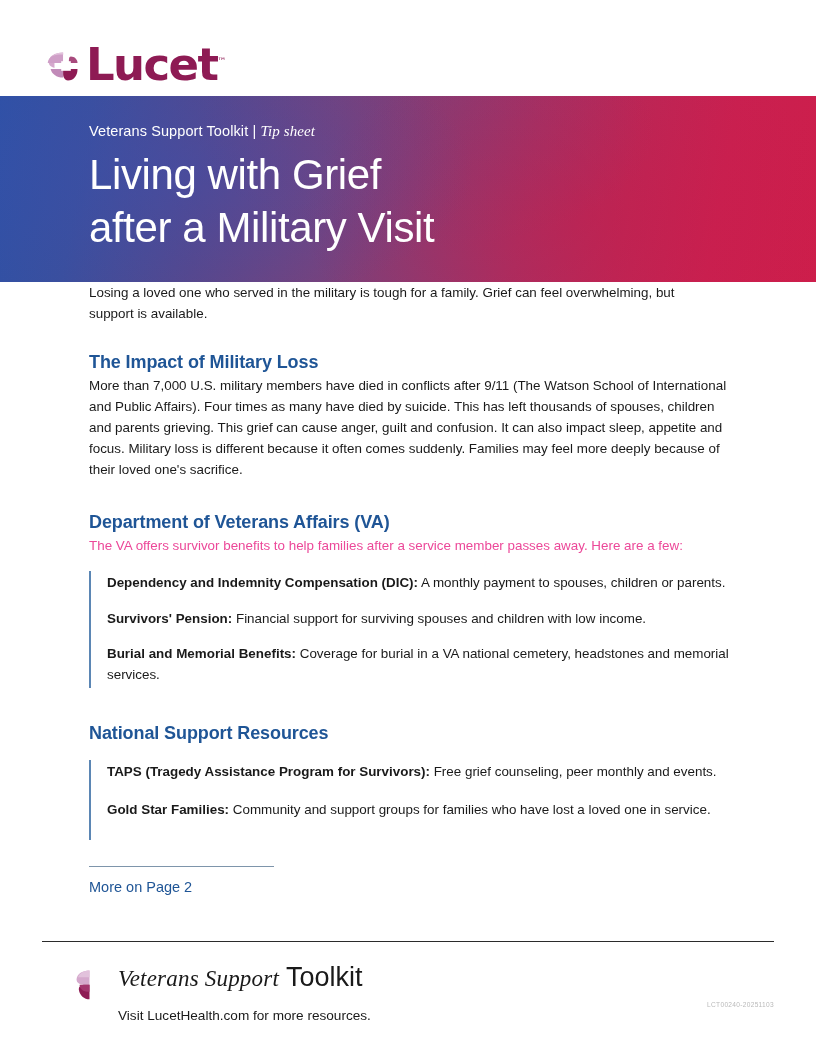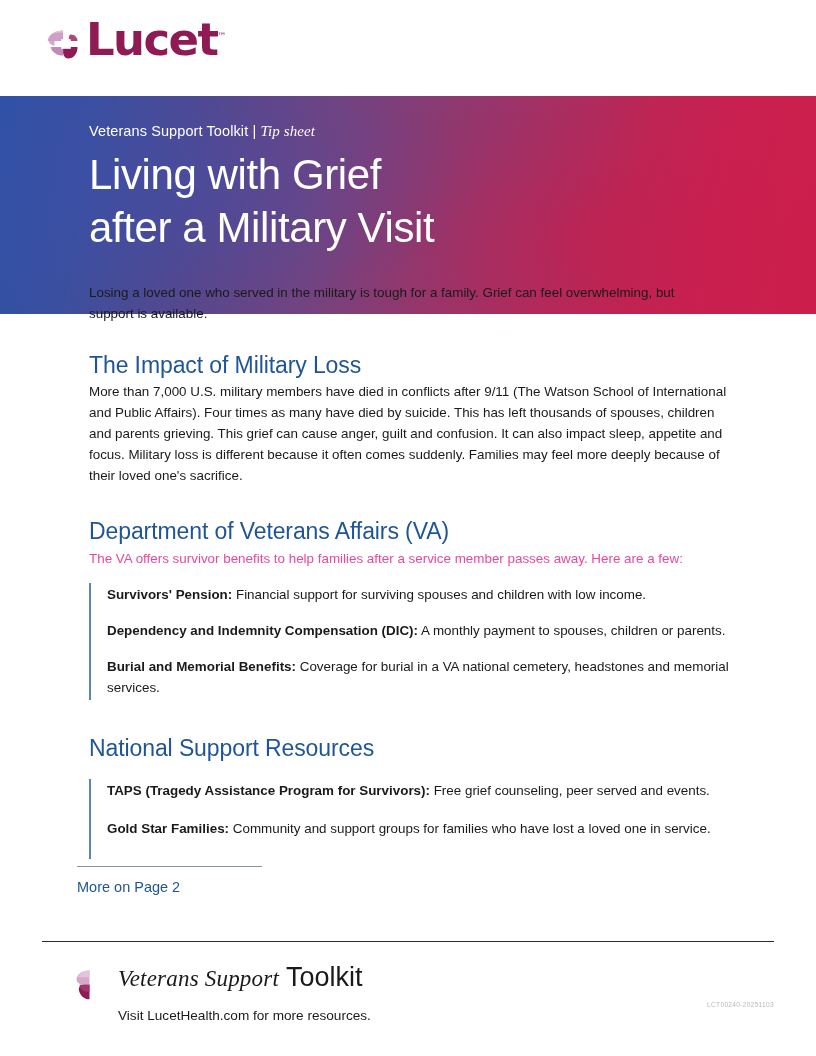--- a/index.html
+++ b/index.html
@@ -23,21 +23,21 @@
     box-sizing: border-box;
   }
 
   
   .logo-area {
     position: absolute;
     left: 42px;
     top: 20px;
     height: 70px;
     display: flex;
-    align-items: flex-start;
+    align-items: flex-end;
   }
   .logo-mark {
     width: 48px;
     height: 48px;
     position: relative;
     margin-right: 2px;
     flex: 0 0 auto;
   }
   .logo-word {
     font-family: "DejaVu Sans", sans-serif;
@@ -56,21 +56,21 @@
     font-weight: 400;
     letter-spacing: 0;
   }
 
   
   .banner {
     position: absolute;
     left: 0;
     top: 96px;
     width: 816px;
-    height: 218px;
+    height: 186px;
     background: linear-gradient(100deg,
         #2f51a6 0%,
         #3a4f9e 11%,
         #57478c 26%,
         #73437f 40%,
         #8d3a71 52%,
         #a82f62 64%,
         #bc2656 76%,
         #c92050 87%,
         #cd1e4b 100%);
@@ -129,22 +129,22 @@
     color: #1a1a1a;
     margin: 0 0 26px 0;
     max-width: 600px;
   }
 
   .section {
     margin-bottom: 22px;
   }
   .section-title {
     color: #1f5596;
-    font-size: 23px;
-    font-weight: 400;
+    font-size: 18px;
+    font-weight: 700;
     line-height: 1.25;
     margin: 4px 0 3px 0;
     letter-spacing: -0.1px;
   }
   .section-intro {
     font-size: 13.4px;
     line-height: 1.55;
     color: #ec4899;
     margin: 0;
   }
@@ -181,21 +181,21 @@
   .section-resources .bar-list {
     margin-top: 16px;
   }
   .section-resources .bar-list li {
     margin-bottom: 17px;
   }
 
   
   .more-block {
     position: absolute;
-    left: 77px;
+    left: 89px;
     top: 866px;
     width: 300px;
   }
   .more-rule {
     width: 185px;
     height: 1px;
     background: #7e95ab;
     margin-bottom: 12px;
   }
   .more-text {
@@ -312,30 +312,30 @@
 
     <div class="section">
       <h2 class="section-title">The Impact of Military Loss</h2>
       <p class="section-body">More than 7,000 U.S. military members have died in conflicts after 9/11 (The Watson School of International and Public Affairs). Four times as many have died by suicide. This has left thousands of spouses, children and parents grieving. This grief can cause anger, guilt and confusion. It can also impact sleep, appetite and focus. Military loss is different because it often comes suddenly. Families may feel more deeply because of their loved one's sacrifice.</p>
     </div>
 
     <div class="section" style="margin-top:30px;">
       <h2 class="section-title">Department of Veterans Affairs (VA)</h2>
       <p class="section-intro">The VA offers survivor benefits to help families after a service member passes away. Here are a few:</p>
       <ul class="bar-list">
+        <li><b>Dependency and Indemnity Compensation (DIC):</b><span> A monthly payment to spouses, children or parents.</span></li>
         <li><b>Survivors' Pension:</b><span> Financial support for surviving spouses and children with low income.</span></li>
-        <li><b>Dependency and Indemnity Compensation (DIC):</b><span> A monthly payment to spouses, children or parents.</span></li>
         <li><b>Burial and Memorial Benefits:</b><span> Coverage for burial in a VA national cemetery, headstones and memorial services.</span></li>
       </ul>
     </div>
 
     <div class="section section-resources">
       <h2 class="section-title">National Support Resources</h2>
       <ul class="bar-list">
-        <li><b>TAPS (Tragedy Assistance Program for Survivors):</b><span> Free grief counseling, peer served and events.</span></li>
+        <li><b>TAPS (Tragedy Assistance Program for Survivors):</b><span> Free grief counseling, peer monthly and events.</span></li>
         <li><b>Gold Star Families:</b><span> Community and support groups for families who have lost a loved one in service.</span></li>
       </ul>
     </div>
 
   </div>
 
   <div class="more-block">
     <div class="more-rule"></div>
     <div class="more-text">More on Page 2</div>
   </div>

